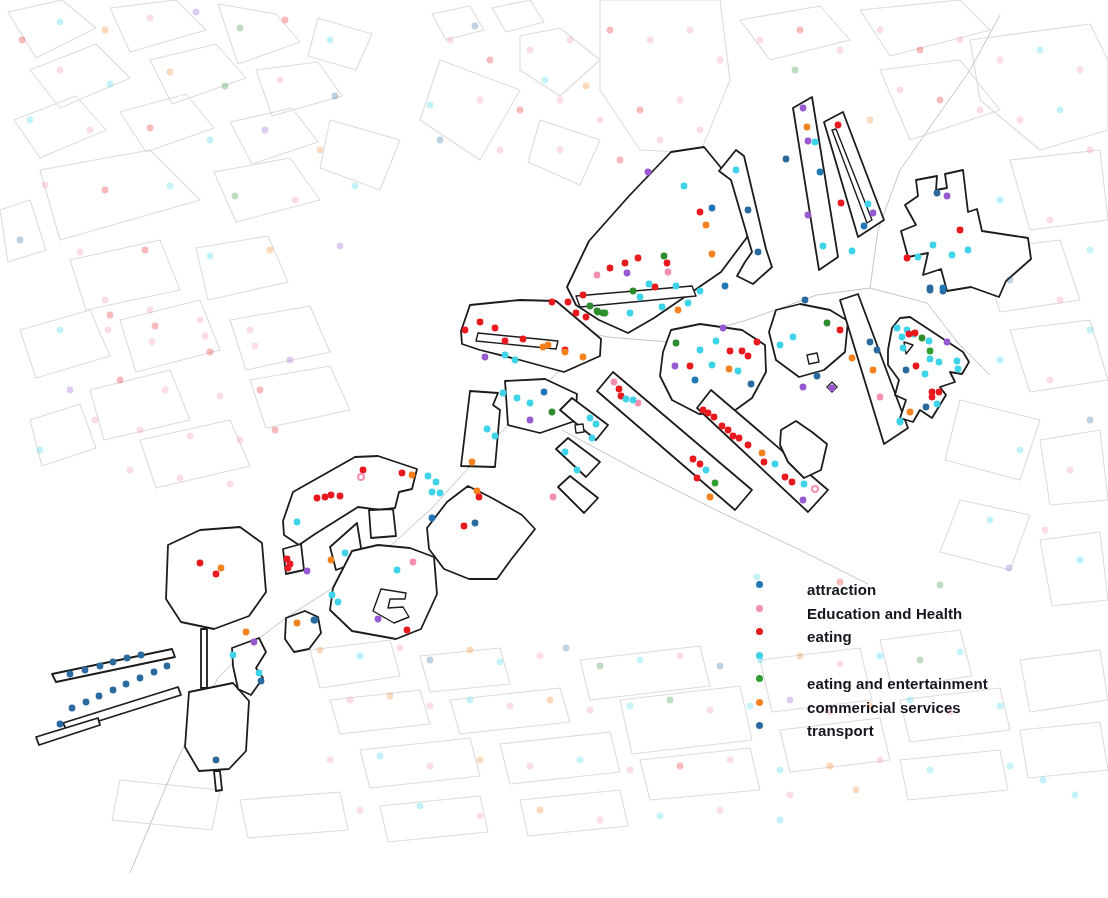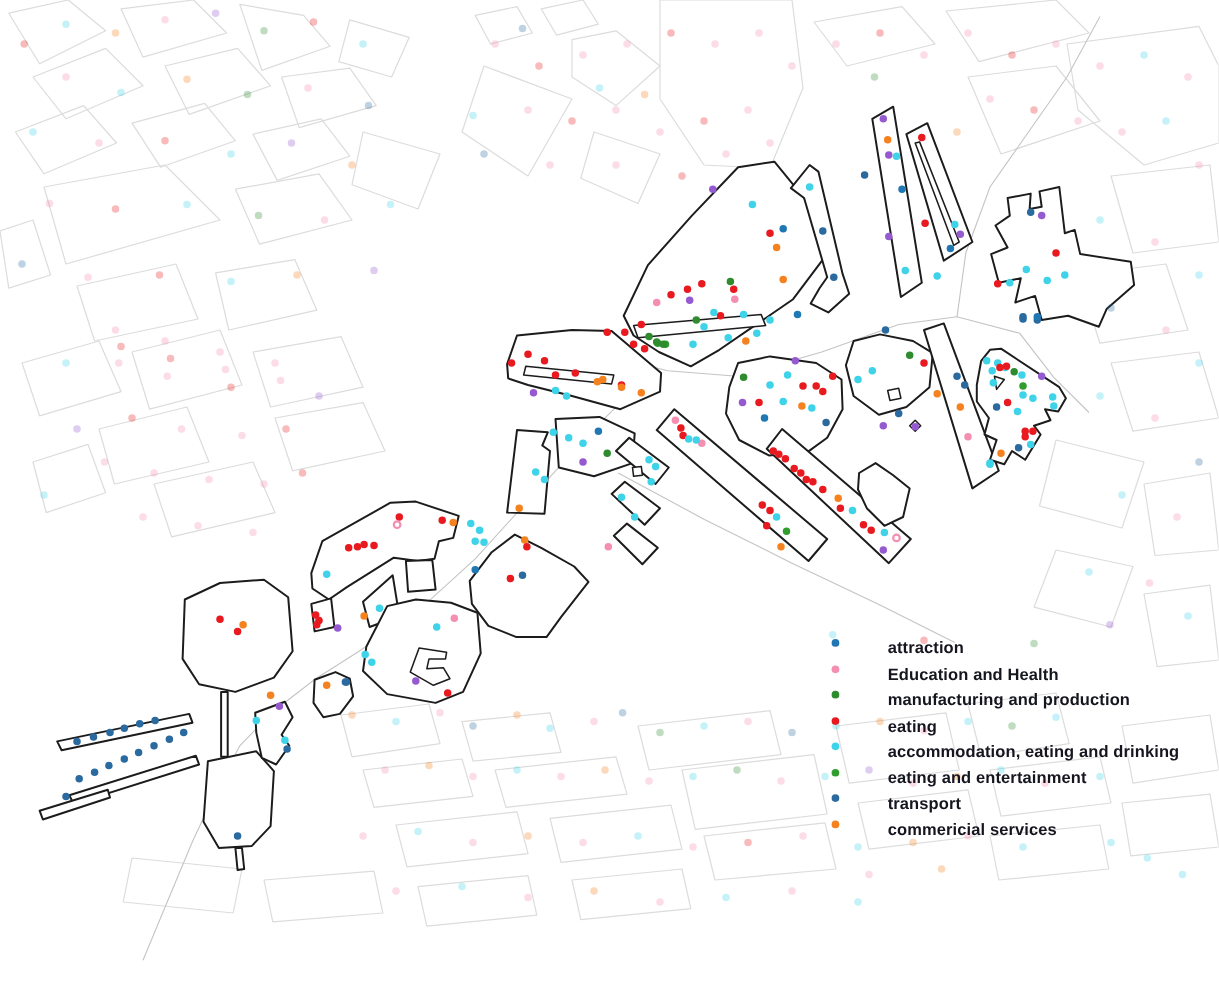--- a/index.html
+++ b/index.html
@@ -536,37 +536,32 @@
   <div id="legend">
     <div class="legend-row">
       <span class="legend-dot" style="background: rgb(31, 119, 180);"></span>
       <span class="legend-label">attraction</span>
     </div>
     <div class="legend-row">
       <span class="legend-dot" style="background: rgb(244, 143, 177);"></span>
       <span class="legend-label">Education and Health</span>
     </div>
     <div class="legend-row">
-      <span class="legend-dot" style="background: rgb(46, 139, 46);"></span>
-      <span class="legend-label">manufacturing and production</span>
-    </div>
-    <div class="legend-row">
       <span class="legend-dot" style="background: rgb(232, 25, 31);"></span>
       <span class="legend-label">eating</span>
     </div>
     <div class="legend-row">
       <span class="legend-dot" style="background: rgb(62, 211, 232);"></span>
-      <span class="legend-label">accommodation, eating and drinking</span>
     </div>
     <div class="legend-row">
       <span class="legend-dot" style="background: rgb(47, 158, 47);"></span>
       <span class="legend-label">eating and entertainment</span>
     </div>
     <div class="legend-row">
+      <span class="legend-dot" style="background: rgb(245, 130, 31);"></span>
+      <span class="legend-label">commericial services</span>
+    </div>
+    <div class="legend-row">
       <span class="legend-dot" style="background: rgb(43, 106, 159);"></span>
       <span class="legend-label">transport</span>
-    </div>
-    <div class="legend-row">
-      <span class="legend-dot" style="background: rgb(245, 130, 31);"></span>
-      <span class="legend-label">commericial services</span>
     </div>
   </div>
 </div>
 
 </body></html>

